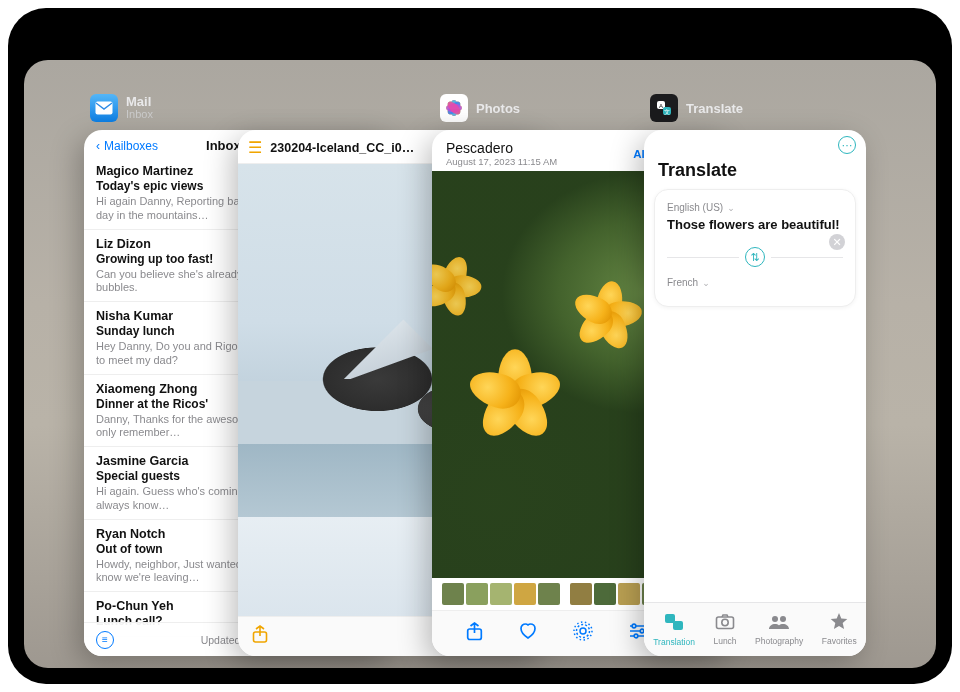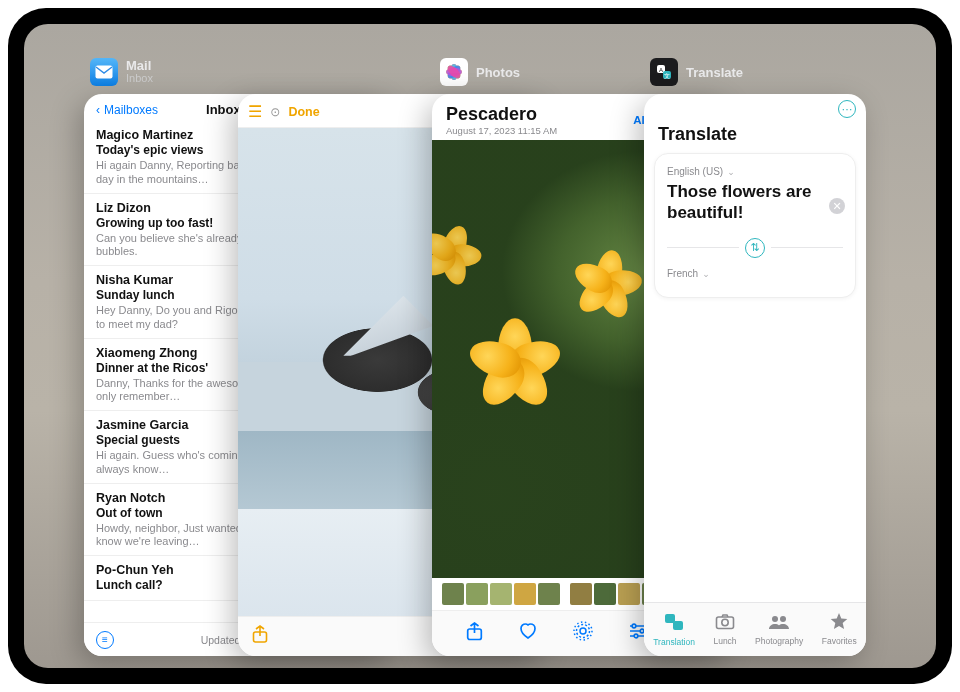--- a/index.html
+++ b/index.html
@@ -17,20 +17,21 @@
     border-radius: 38px;
     background: #000;
     overflow: hidden;
   }
   .screen {
     position: absolute;
     inset: 16px;
     border-radius: 24px;
     background: linear-gradient(#aba7a0,#b7b1a7 40%, #b9b3a8 60%, #9e9890);
     overflow: hidden;
+    margin-top: 36px;
   }
   .switcher {
     position: absolute;
     inset: 0;
   }
   .app-card {
     position: absolute;
     top: 70px;
     bottom: 12px;
     background: #fff;
@@ -101,21 +102,21 @@
   }
   .snow-shore { position:absolute; left:0; right:0; top:78%; bottom:0;
     background: linear-gradient(#e7eef3,#dbe5ed);
   }
   .notes-footer { height:40px; background:rgba(250,250,250,0.96); border-top:1px solid #eee; display:flex;align-items:center;padding:0 14px; gap:24px;}
   .notes-footer .share { color:#f0a500; font-size:18px;}
   .notes-footer .pen { color:#f0a500; font-size:18px; margin-left:auto;}
 
   
   .photos-top { padding:10px 14px 4px; display:flex; align-items:center; gap:8px;}
-  .photos-top .ptitle { font-weight:700; font-size:18px; color:#111; }
+  .photos-top .ptitle { font-weight:400; font-size:14px; color:#111; }
   .photos-top .date { font-size:9.5px; color:#8a8a8e; }
   .photos-top .spacer { flex:1; }
   .photos-top .allphotos { color:#007aff; font-size:11.5px; font-weight:600; }
   .photos-top .more { width:20px;height:20px;border:1.5px solid #007aff;border-radius:50%;color:#007aff;display:flex;align-items:center;justify-content:center;font-size:12px;}
   .photo-body { flex:1; position:relative; overflow:hidden; background:#4a6b36; }
   .blur-green { position:absolute; inset:0;
     background: radial-gradient(140px 120px at 70% 30%, rgba(107,140,72,0.9), rgba(70,100,46,0.9) 60%, rgba(40,64,28,0.95)),
                 radial-gradient(110px 100px at 20% 80%, rgba(60,110,38,0.9), rgba(40,80,28,0.95));
   }
   .flower { position:absolute; width:90px; height:90px; border-radius:50%; }
@@ -129,21 +130,21 @@
   .photos-footer .ico { color:#007aff; font-size:18px; }
   .photos-footer .trash { color:#007aff; }
 
   
   .trans-top { height:30px; display:flex; align-items:center; justify-content:flex-end; padding:0 10px; }
   .trans-top .more { width:18px;height:18px;border:1.5px solid #2fb6be;border-radius:50%;color:#2fb6be;display:flex;align-items:center;justify-content:center;font-size:11px;}
   .trans-title { font-size:18px; font-weight:700; padding:0 14px 8px; color:#111; }
   .trans-card-inner { margin:0 10px; background:#fff; border:1px solid #eee; border-radius:14px; padding:12px 12px 18px; box-shadow:0 1px 4px rgba(0,0,0,0.05); position:relative;}
   .lang-label { font-size:10px; color:#8a8a8e; display:flex; align-items:flex-end; gap:4px; }
   .lang-label .chev{font-size:9px;color:#b0b0b4;}
-  .src-text { font-size:17px; font-weight:700; color:#111; margin-top:4px; line-height:1.25; }
+  .src-text { font-size:13px; font-weight:700; color:#111; margin-top:4px; line-height:1.25; }
   .clear-btn { position:absolute; right:10px; top:44px; width:16px; height:16px; background:#d2d2d6; color:#fff; border-radius:50%; display:flex;align-items:center;justify-content:center;font-size:11px;}
   .separator-row { display:flex; align-items:center; margin:14px 0 10px; gap:6px; }
   .separator-row .line{flex:1;height:1px;background:#e6e6e8;}
   .swap { width:20px;height:20px;border:1.3px solid #2fb6be;border-radius:50%;color:#2fb6be;display:flex;align-items:center;justify-content:center;font-size:11px;}
   .dst-text { font-size:15px; font-weight:700; color:#2fb6be; margin-top:4px; line-height:1.3;}
   .trans-spacer{flex:1;}
   .trans-tabs {height:54px; border-top:1px solid #e6e6e8; display:flex; align-items:center; justify-content:space-around; background:rgba(250,250,250,0.98);}
   .ttab { display:flex; flex-direction:column; align-items:center; gap:2px; font-size:8.5px; color:#8a8a8e;}
   .ttab.active{color:#2fb6be;}
   .ttab .ticon { font-size:16px; }
@@ -251,20 +252,21 @@
         <div class="mail-footer">
           <div class="filter">≡</div>
           <div>Updated Just Now</div>
           <div style="color:#007aff;">✎</div>
         </div>
       </div>
 
       <div class="app-card notes-card">
         <div class="notes-top">
           <span class="list-icon">☰</span>
+          <span class="note-title">230204-Iceland_CC_i0…</span>
           <span class="dots">⊙</span>
           <span class="done">Done</span>
         </div>
         <div class="notes-image">
           <div class="mountain-sky"></div>
           <div class="mountains"></div>
           <div class="water"></div>
           <div class="snow-shore"></div>
         </div>
         <div class="notes-footer">

